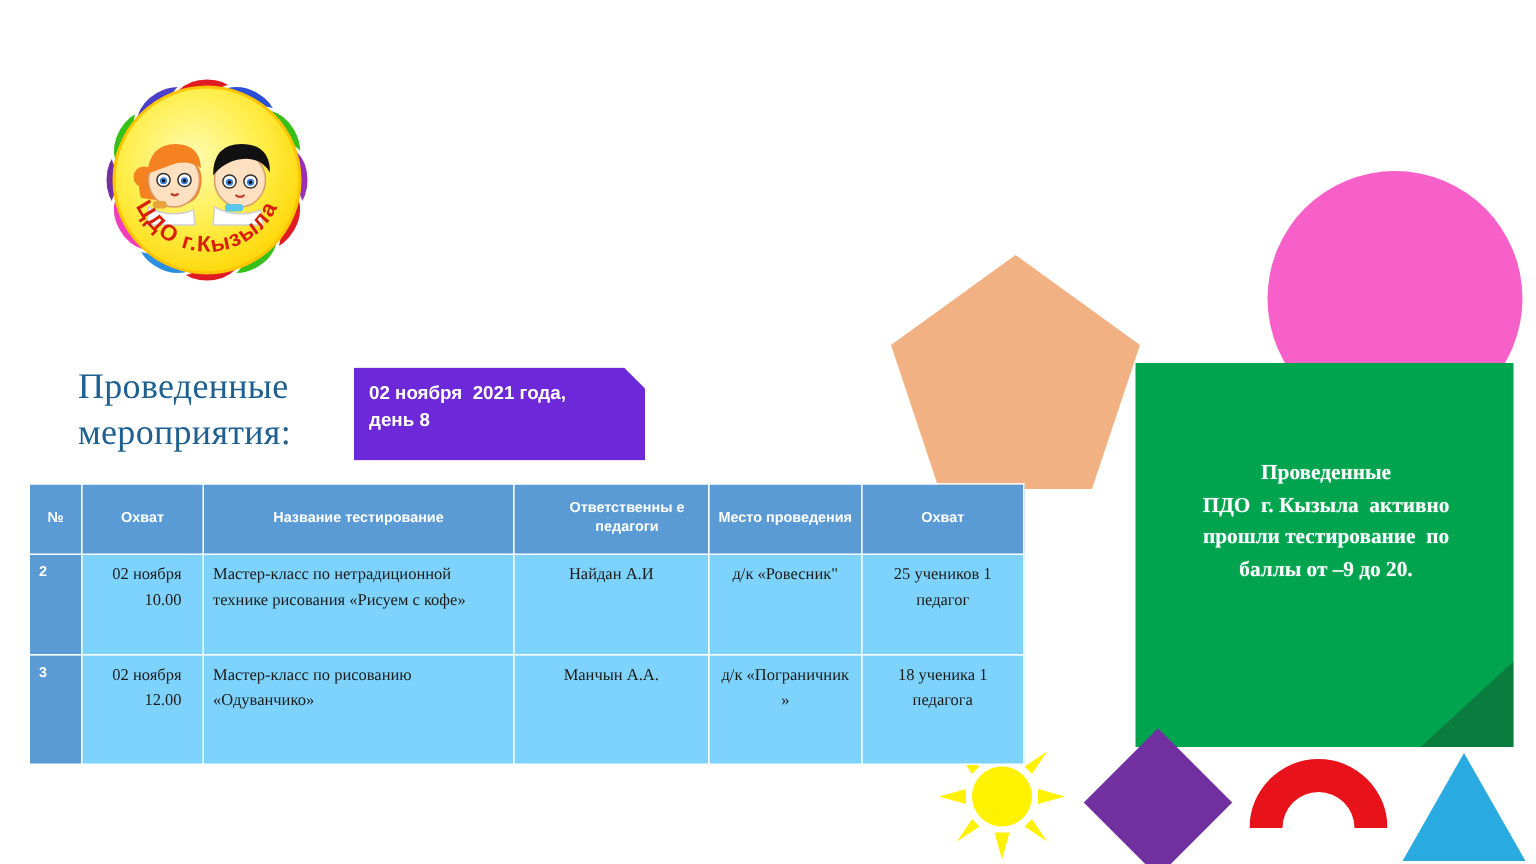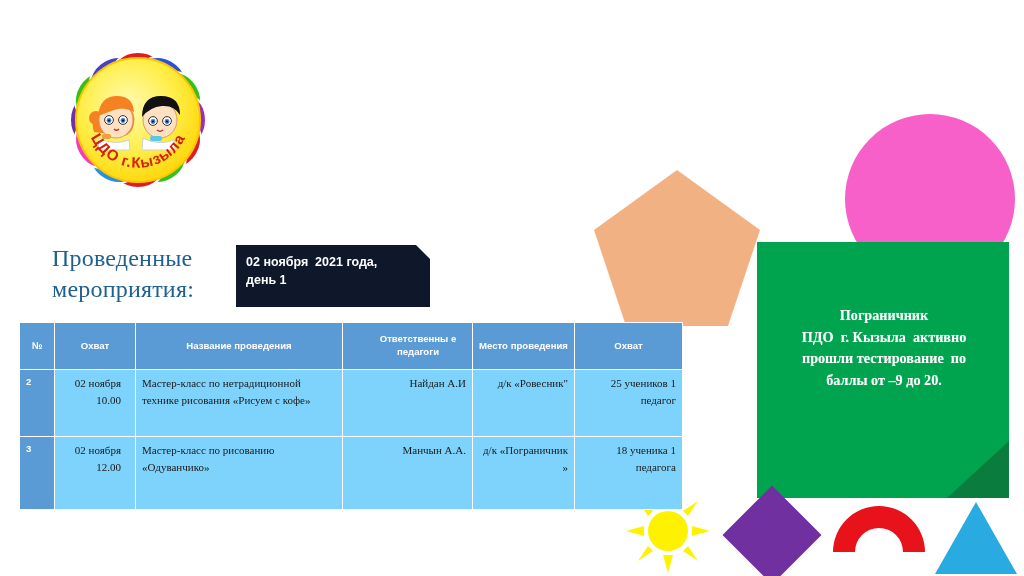--- a/index.html
+++ b/index.html
@@ -21,21 +21,21 @@
     position:absolute;left:52px;top:243px;width:200px;
     font-family:"Liberation Serif", serif;
     font-size:24px;line-height:1.28;
     color:#1F6090;
     letter-spacing:.2px;
   }
 
   
   #date-box{
     position:absolute;left:236px;top:245px;width:194px;height:62px;
-    background:#0f172a;
+    background:#6d28d9;
     -webkit-clip-path:polygon(0 0, calc(100% - 14px) 0, 100% 14px, 100% 100%, 0 100%);
     clip-path:polygon(0 0, calc(100% - 14px) 0, 100% 14px, 100% 100%, 0 100%);
     color:#ffffff;
     font-size:12.5px;font-weight:bold;line-height:1.45;
     padding:8px 0 0 10px;box-sizing:border-box;
   }
   #date-box div{white-space:pre;}
 
   
   #tbl-wrap{position:absolute;left:19px;top:322px;width:600px;}
@@ -56,21 +56,21 @@
     padding:5px 6px;
     border:1px solid #ffffff;
   }
   td.num{
     background:#5B9BD5;color:#ffffff;
     font-family:"Liberation Sans", sans-serif;
     font-size:9.6px;font-weight:bold;
     text-align:left;padding-left:6px;
     vertical-align:top;
   }
-  td.ctr{text-align:right;}
+  td.ctr{text-align:center;}
   td.rgt{text-align:right;padding-right:14px;}
   .c0{width:28px;}
   .c1{width:74px;}
   .c2{width:200px;}
   .c3{width:102px;padding-left:24px;}
   .c4{width:95px;}
   .c5{width:101px;}
   tr.r1 td{height:56px;}
   tr.r2 td{height:62px;}
 
@@ -289,40 +289,40 @@
           <textPath href="#arcPath" startOffset="50%" text-anchor="middle">ЦДО г.Кызыла</textPath>
         </text>
       </g>
     </svg>
   </div>
 
   <div id="heading">Проведенные мероприятия:</div>
 
   <div id="date-box">
     <div>02 ноября  2021 года,</div>
-    <div>день 1</div>
+    <div>день 8</div>
   </div>
 
   <div class="shape" id="pentagon">
     <svg viewBox="0 0 170 160" width="170" height="160" aria-hidden="true">
       <polygon points="85,2 168,62 136,158 34,158 2,62" fill="#F2B183"></polygon>
     </svg>
   </div>
 
   <div class="shape" id="pink-circle"></div>
 
   <div class="shape" id="green-box"></div>
   <div class="shape" id="green-fold">
     <svg viewBox="0 0 62 57" width="62" height="57" aria-hidden="true">
       <polygon points="62,0 62,57 0,57" fill="#0A7D3E"></polygon>
     </svg>
   </div>
 
   <div id="green-text">
-    <div>Пограничник</div>
+    <div>Проведенные</div>
     <div>ПДО  г. Кызыла  активно</div>
     <div>прошли тестирование  по</div>
     <div>баллы от –9 до 20.</div>
   </div>
 
   <div class="shape" id="sun">
     <svg viewBox="0 0 84 84" width="84" height="84" aria-hidden="true">
       <g fill="#FFF200">
         <circle cx="42" cy="42" r="20"></circle>
         <g>
@@ -352,21 +352,21 @@
       <polygon points="41,0 82,72 0,72" fill="#29ABE2"></polygon>
     </svg>
   </div>
 
   <div id="tbl-wrap">
     <table>
       <thead>
         <tr>
           <th class="c0">№</th>
           <th class="c1">Охват</th>
-          <th class="c2">Название проведения</th>
+          <th class="c2">Название тестирование</th>
           <th class="c3">Ответственны е педагоги</th>
           <th class="c4">Место проведения</th>
           <th class="c5">Охват</th>
         </tr>
       </thead>
       <tbody>
         <tr class="r1">
           <td class="num">2</td>
           <td class="rgt">02 ноября 10.00</td>
           <td>Мастер-класс по нетрадиционной технике рисования «Рисуем с кофе»</td>

